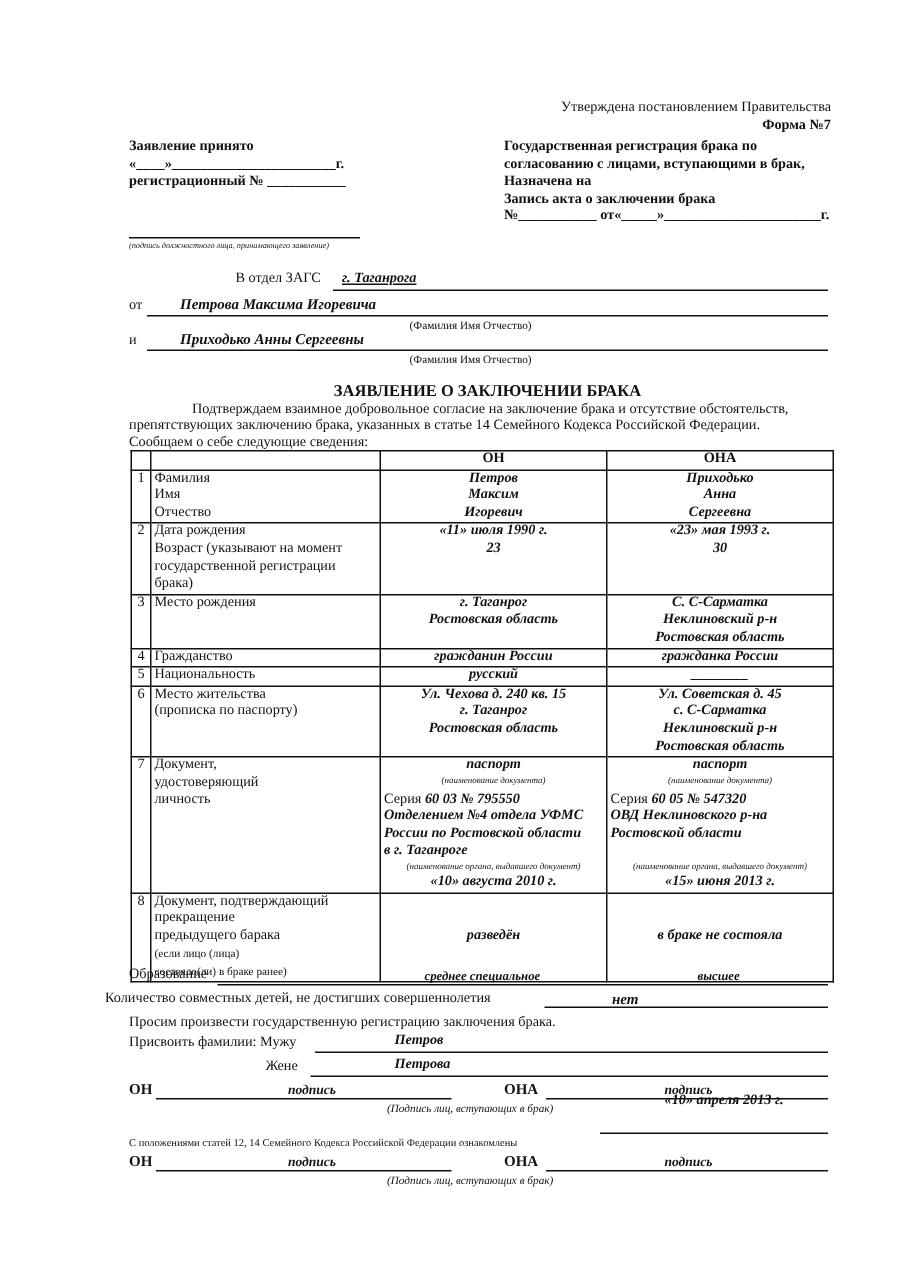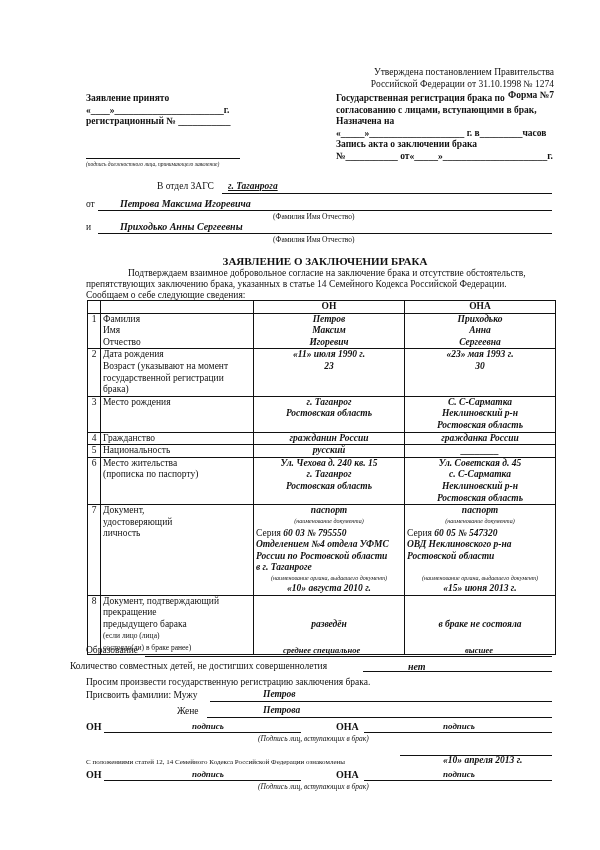--- a/index.html
+++ b/index.html
@@ -39,37 +39,35 @@
   #info-table .cap { font-size: 6px; font-style: italic; font-weight: normal; display: block; line-height: 9px; }
   #info-table .leftal { text-align: left; display: block; }
   #info-table .serial-lbl { font-weight: normal; font-style: normal; }
   #info-table td.mid { vertical-align: middle; }
 </style>
 </head>
 <body>
 
 <div id="approval" class="abs">
   <div>Утверждена постановлением Правительства</div>
-  <div>Российской Федерации от 31.10.1998 № 1274</div>
   <div class="b">Форма №7</div>
 </div>
 
 <div class="abs b" style="left:86px; top:93px; line-height:11.5px;">
   <div>Заявление принято</div>
   <div>«____»_______________________г.</div>
   <div>регистрационный № ___________</div>
 </div>
 <div class="line" style="left:86px; top:158px; width:154px;"></div>
 <div class="abs tiny" style="left:86px; top:161px;">(подпись должностного лица, принимающего заявление)</div>
 
 <div class="abs b" style="left:336px; top:93px; line-height:11.5px;">
   <div>Государственная регистрация брака по</div>
   <div>согласованию с лицами, вступающими в брак,</div>
   <div>Назначена на</div>
-  <div>«_____»____________________ г. в_________часов</div>
   <div>Запись акта о заключении брака</div>
   <div>№___________ от«_____»______________________г.</div>
 </div>
 
 <div class="abs" style="left:157px; top:181px;">В отдел ЗАГС</div>
 <div class="line" style="left:222px; top:193px; width:330px;"></div>
 <div class="abs bi" style="left:228px; top:181px; text-decoration: underline;">г. Таганрога</div>
 
 <div class="abs" style="left:86px; top:199px;">от</div>
 <div class="line" style="left:98px; top:210px; width:454px;"></div>
@@ -243,21 +241,21 @@
 
 <div class="abs b" style="left:86px; top:721px; font-size:10px;">ОН</div>
 <div class="line" style="left:104px; top:732px; width:197px;"></div>
 <div class="abs bi" style="left:192px; top:721px; font-size:9px;">подпись</div>
 <div class="abs b" style="left:336px; top:721px; font-size:10px;">ОНА</div>
 <div class="line" style="left:364px; top:732px; width:188px;"></div>
 <div class="abs bi" style="left:443px; top:721px; font-size:9px;">подпись</div>
 <div class="abs ital small" style="left:258px; top:734px;">(Подпись лиц, вступающих в брак)</div>
 
 <div class="line" style="left:400px; top:755px; width:152px;"></div>
-<div class="abs bi" style="left:443px; top:755px;">«10» апреля 2013 г.</div>
+<div class="abs bi" style="left:443px; top:729px;">«10» апреля 2013 г.</div>
 
 <div class="abs" style="left:86px; top:758px; font-size:7px;text-align:center;">С положениями статей 12, 14 Семейного Кодекса Российской Федерации ознакомлены</div>
 
 <div class="abs b" style="left:86px; top:769px; font-size:10px;">ОН</div>
 <div class="line" style="left:104px; top:780px; width:197px;"></div>
 <div class="abs bi" style="left:192px; top:769px; font-size:9px;">подпись</div>
 <div class="abs b" style="left:336px; top:769px; font-size:10px;">ОНА</div>
 <div class="line" style="left:364px; top:780px; width:188px;"></div>
 <div class="abs bi" style="left:443px; top:769px; font-size:9px;">подпись</div>
 <div class="abs ital small" style="left:258px; top:782px;">(Подпись лиц, вступающих в брак)</div>

